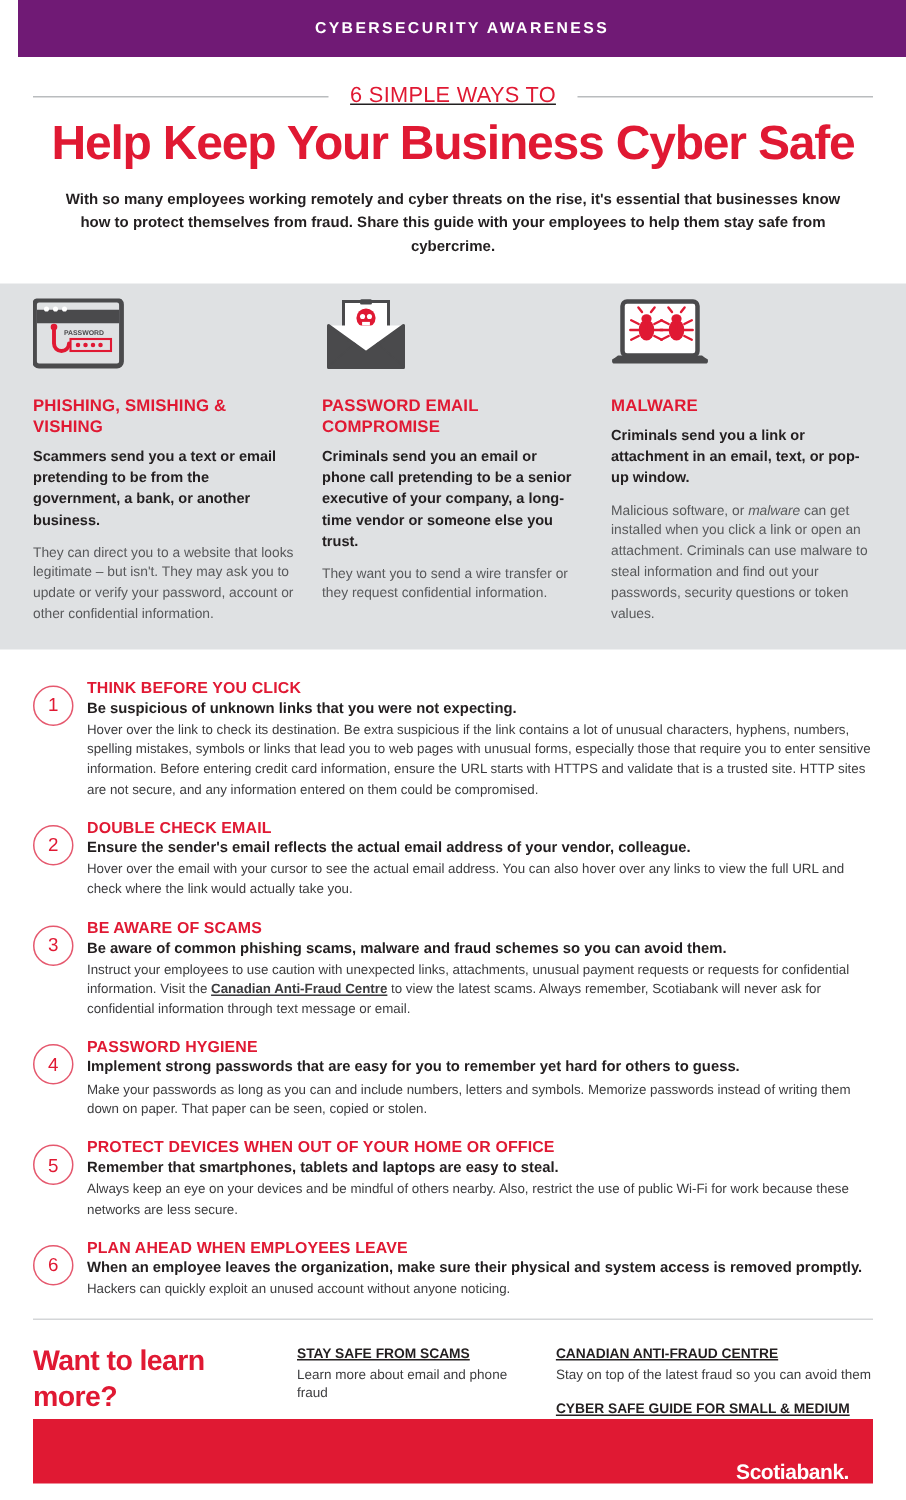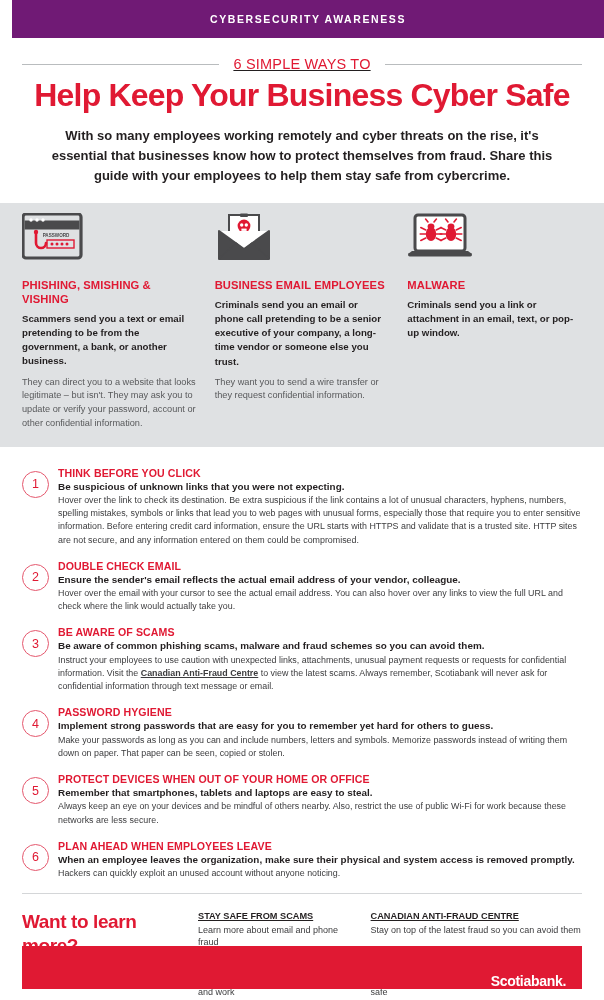--- a/index.html
+++ b/index.html
@@ -55,21 +55,21 @@
   .main-title {
     color: #e01933;
     font-size: 32px;
     font-weight: bold;
     letter-spacing: -0.8px;
     line-height: 1.12;
     margin-bottom: 12px;
   }
 
   .intro {
-    font-size: 13px;
+    font-size: 10px;
     font-weight: bold;
     line-height: 1.55;
     color: #231f20;
     max-width: 520px;
     margin: 0 auto;
     padding-bottom: 17px;
   }
 
   
   .threat-band {
@@ -265,21 +265,21 @@
         <rect x="21" y="21" width="16" height="2.6" fill="#e01933"></rect>
         <circle cx="21" cy="22.3" r="2.1" fill="#e01933"></circle>
         <circle cx="37" cy="22.3" r="2.1" fill="#e01933"></circle>
         <path d="M4 18 L29 36 L54 18 V46 H4 Z" fill="#4a4a4c"></path>
         <path d="M4 18 L29 36 L54 18" fill="#ffffff"></path>
         <path d="M4 18 L29 36 L54 18 V46 H4 Z" fill="none" stroke="#4a4a4c" stroke-width="2" stroke-linejoin="round"></path>
         <path d="M4 46 L22 30 M54 46 L36 30" stroke="#4a4a4c" stroke-width="2"></path>
         <path d="M4 46 L22 30 L29 36 L36 30 L54 46 Z" fill="#4a4a4c"></path>
       </svg>
     </div>
-    <div class="threat-title">BUSINESS EMAIL EMPLOYEES</div>
+    <div class="threat-title">PASSWORD EMAIL COMPROMISE</div>
     <div class="threat-lead">Criminals send you an email or phone call pretending to be a senior executive of your company, a long-time vendor or someone else you trust.</div>
     <div class="threat-body">They want you to send a wire transfer or they request confidential information.</div>
   </div>
 
   <div class="threat-card">
     <div class="threat-icon">
       <svg width="70" height="52" viewBox="0 0 70 52">
         <rect x="8" y="2" width="50" height="36" rx="3" fill="#ffffff" stroke="#4a4a4c" stroke-width="3"></rect>
         <path d="M1 41 H65 L61 38 H5 Z" fill="#4a4a4c"></path>
         <rect x="1" y="40" width="64" height="3.4" rx="1.7" fill="#4a4a4c"></rect>
@@ -296,20 +296,21 @@
           <ellipse cx="44" cy="13.5" rx="3.4" ry="3"></ellipse>
           <rect x="43.2" y="12" width="1.6" height="9"></rect>
           <path d="M41 9 l-2.4 -3 M47 9 l2.4 -3" stroke="#e01933" stroke-width="1.6" stroke-linecap="round"></path>
           <path d="M38.8 17 l-5 -2.5 M38.8 21 l-5.6 0 M38.8 25 l-5 2.5" stroke="#e01933" stroke-width="1.6" stroke-linecap="round"></path>
           <path d="M49.2 17 l5 -2.5 M49.2 21 l5.6 0 M49.2 25 l5 2.5" stroke="#e01933" stroke-width="1.6" stroke-linecap="round"></path>
         </g>
       </svg>
     </div>
     <div class="threat-title">MALWARE</div>
     <div class="threat-lead">Criminals send you a link or attachment in an email, text, or pop-up window.</div>
+    <div class="threat-body"><span>Malicious software, or </span><em>malware</em><span> can get installed when you click a link or open an attachment. Criminals can use malware to steal information and find out your passwords, security questions or token values.</span></div>
   </div>
 </div>
 
 <div class="tips">
 
   <div class="tip">
     <div class="tip-num">1</div>
     <div class="tip-content">
       <div class="tip-title">THINK BEFORE YOU CLICK</div>
       <div class="tip-lead">Be suspicious of unknown links that you were not expecting.</div>

